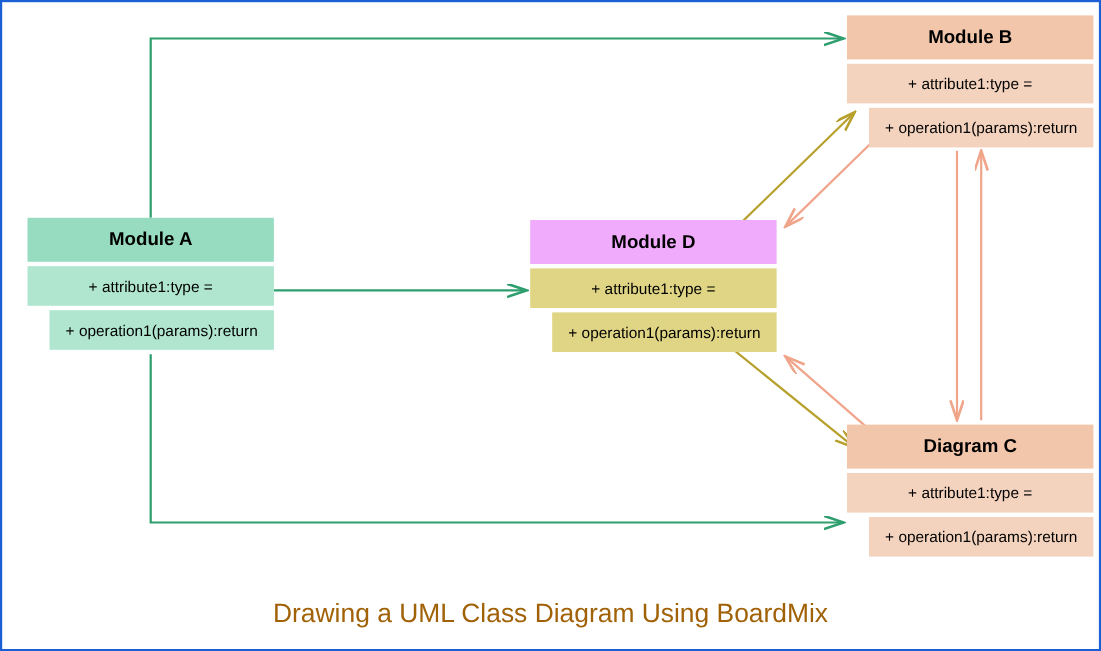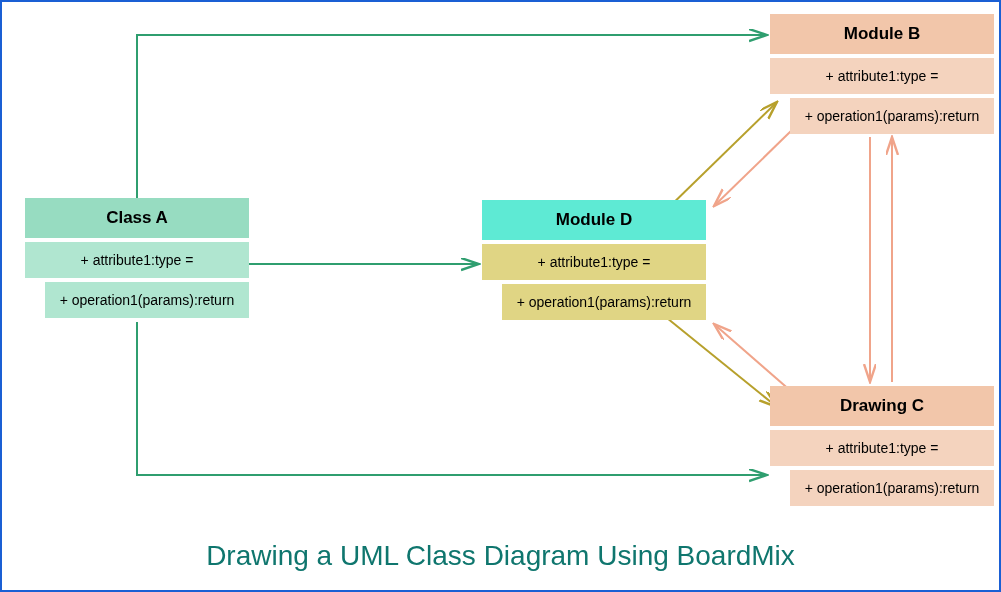--- a/index.html
+++ b/index.html
@@ -34,35 +34,35 @@
     overflow: hidden;
     padding: 0 8px;
   }
   .mod-a .module-header { background: #97dcc1; }
   .mod-a .module-row { background: #b0e6d0; }
   .mod-a { --divider: #fff; }
 
   .mod-b .module-header, .mod-c .module-header { background: #f2c6aa; }
   .mod-b .module-row, .mod-c .module-row { background: #f4d3be; }
 
-  .mod-d .module-header { background: #5eead4; }
+  .mod-d .module-header { background: #f0abfc; }
   .mod-d .module-row { background: #e0d584; }
 
   .module .module-row + .module-row { margin-top: 4px; margin-left: 20px; }
   .module .module-header { margin-bottom: 4px; text-align: center; }
 
   .caption {
     position: absolute;
     bottom: 18px;
     left: 0;
     width: 100%;
     text-align: center;
-    font-size: 28px;
+    font-size: 24px;
     font-weight: 500;
-    color: #0f766e;
+    color: #a16207;
   }
   svg.arrows {
     position: absolute;
     top: 0; left: 0;
     width: 1001px;
     height: 592px;
     pointer-events: none;
   }
 </style>
 </head>
@@ -95,37 +95,37 @@
 
     <path d="M790,128 L712,204" stroke="#f0a48a" stroke-width="2" fill="none" marker-end="url(#arr-salmon)"></path>
 
     <path d="M790,390 L712,322" stroke="#f0a48a" stroke-width="2" fill="none" marker-end="url(#arr-salmon)"></path>
 
     <path d="M868,135 L868,380" stroke="#f0a48a" stroke-width="2" fill="none" marker-end="url(#arr-salmon)"></path>
     <path d="M890,380 L890,135" stroke="#f0a48a" stroke-width="2" fill="none" marker-end="url(#arr-salmon)"></path>
   </svg>
 
   <div class="module mod-a" style="left:23px; top:196px;">
-    <div class="module-header">Class A</div>
+    <div class="module-header">Module A</div>
     <div class="module-row">+ attribute1:type =</div>
     <div class="module-row">+ operation1(params):return</div>
   </div>
 
   <div class="module mod-d" style="left:480px; top:198px;">
     <div class="module-header">Module D</div>
     <div class="module-row">+ attribute1:type =</div>
     <div class="module-row">+ operation1(params):return</div>
   </div>
 
   <div class="module mod-b" style="left:768px; top:12px;">
     <div class="module-header">Module B</div>
     <div class="module-row">+ attribute1:type =</div>
     <div class="module-row">+ operation1(params):return</div>
   </div>
 
   <div class="module mod-c" style="left:768px; top:384px;">
-    <div class="module-header">Drawing C</div>
+    <div class="module-header">Diagram C</div>
     <div class="module-row">+ attribute1:type =</div>
     <div class="module-row">+ operation1(params):return</div>
   </div>
 
   <div class="caption">Drawing a UML Class Diagram Using BoardMix</div>
 </div>
 
 </body></html>

